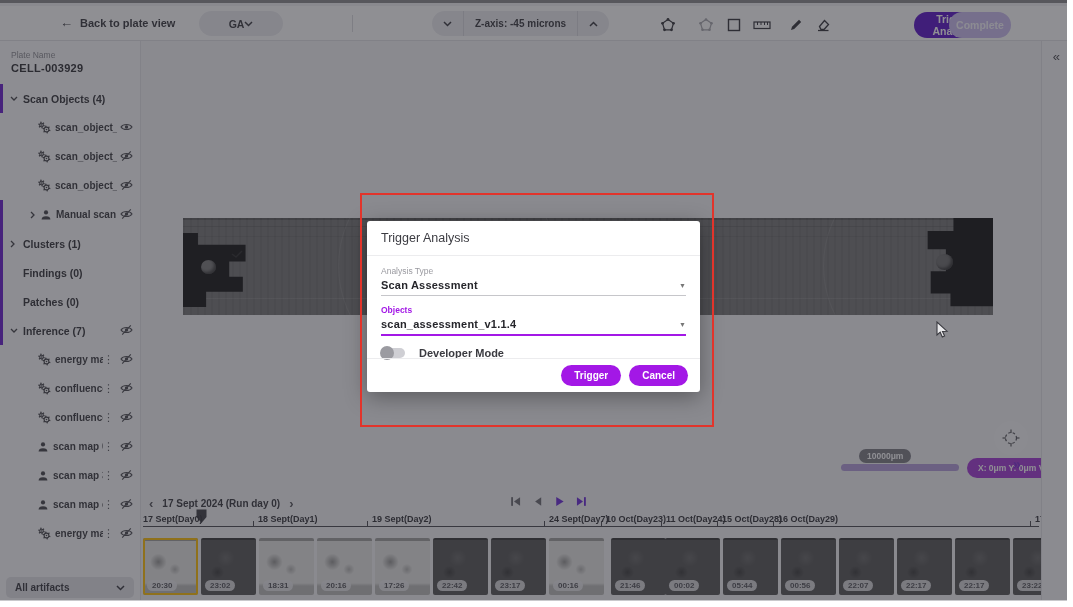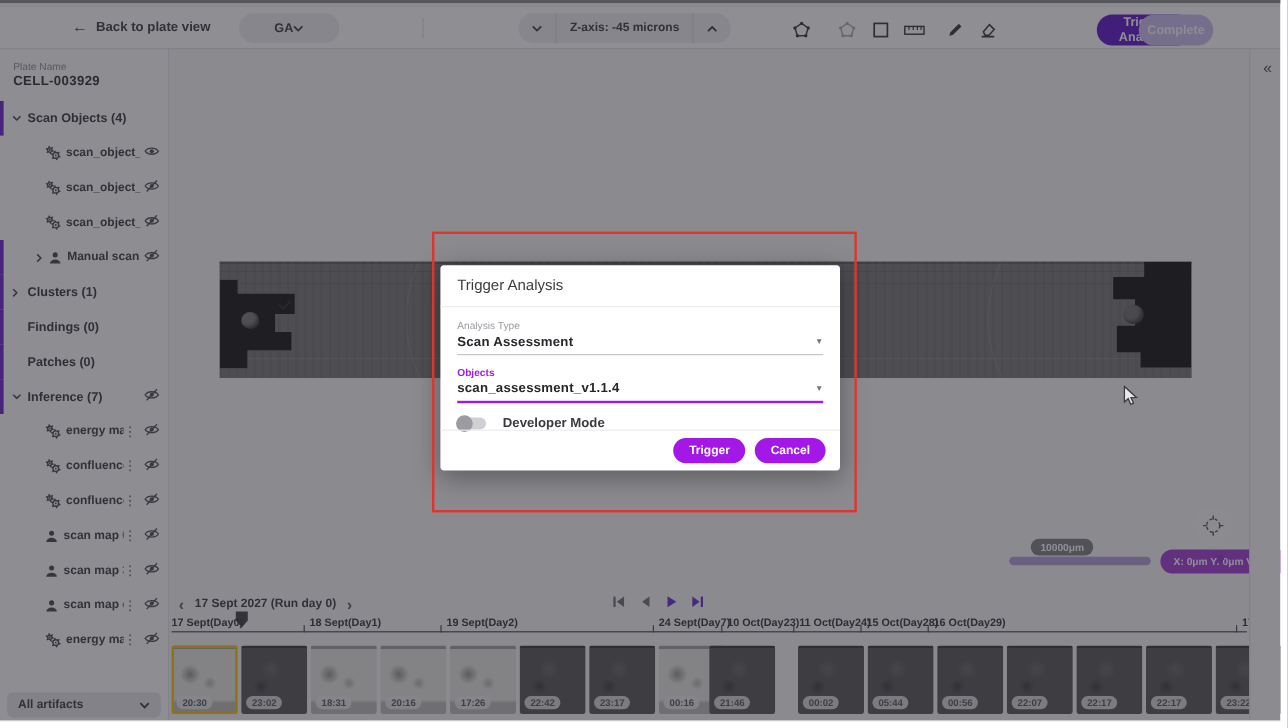--- a/index.html
+++ b/index.html
@@ -564,21 +564,21 @@
 
     <div class="scale-wrap">
       <span class="scale-badge">10000μm</span>
       <div class="scale-bar"></div>
     </div>
     <div class="xy-pill">X: 0μm Y: 0μm Value:</div>
     <div class="expand-arrows">»</div>
 
     <div class="date-nav">
       <span class="nchev">‹</span>
-      <span>17 Sept 2027 (Run day 0)</span>
+      <span>17 Sept 2024 (Run day 0)</span>
       <span class="nchev">›</span>
     </div>
 
     <div class="playback">
       <svg class="pbtn" viewBox="0 0 12 12">
           <rect x="2" y="2" width="1.7" height="8" fill="#6d6d74"></rect>
           <path d="M10.2 2 L4.6 6 L10.2 10 Z" fill="#6d6d74"></path>
         </svg>
       <svg class="pbtn" viewBox="0 0 12 12">
           <path d="M9.4 2 L3.8 6 L9.4 10 Z" fill="#6d6d74"></path>
@@ -634,21 +634,21 @@
         </div>
         <div class="thumb tone-dark" style="left: 292px; padding-left: 28px;">
           <span class="tstamp">22:42</span>
         </div>
         <div class="thumb tone-dark" style="left: 350px;">
           <span class="tstamp">23:17</span>
         </div>
         <div class="thumb tone-light" style="left: 408px;">
           <span class="tstamp">00:16</span>
         </div>
-        <div class="thumb tone-dark" style="left: 450px;">
+        <div class="thumb tone-dark" style="left: 470px;">
           <span class="tstamp">21:46</span>
         </div>
         <div class="thumb tone-dark" style="left: 524px;">
           <span class="tstamp">00:02</span>
         </div>
         <div class="thumb tone-dark" style="left: 582px;">
           <span class="tstamp">05:44</span>
         </div>
         <div class="thumb tone-dark" style="left: 640px;">
           <span class="tstamp">00:56</span>

